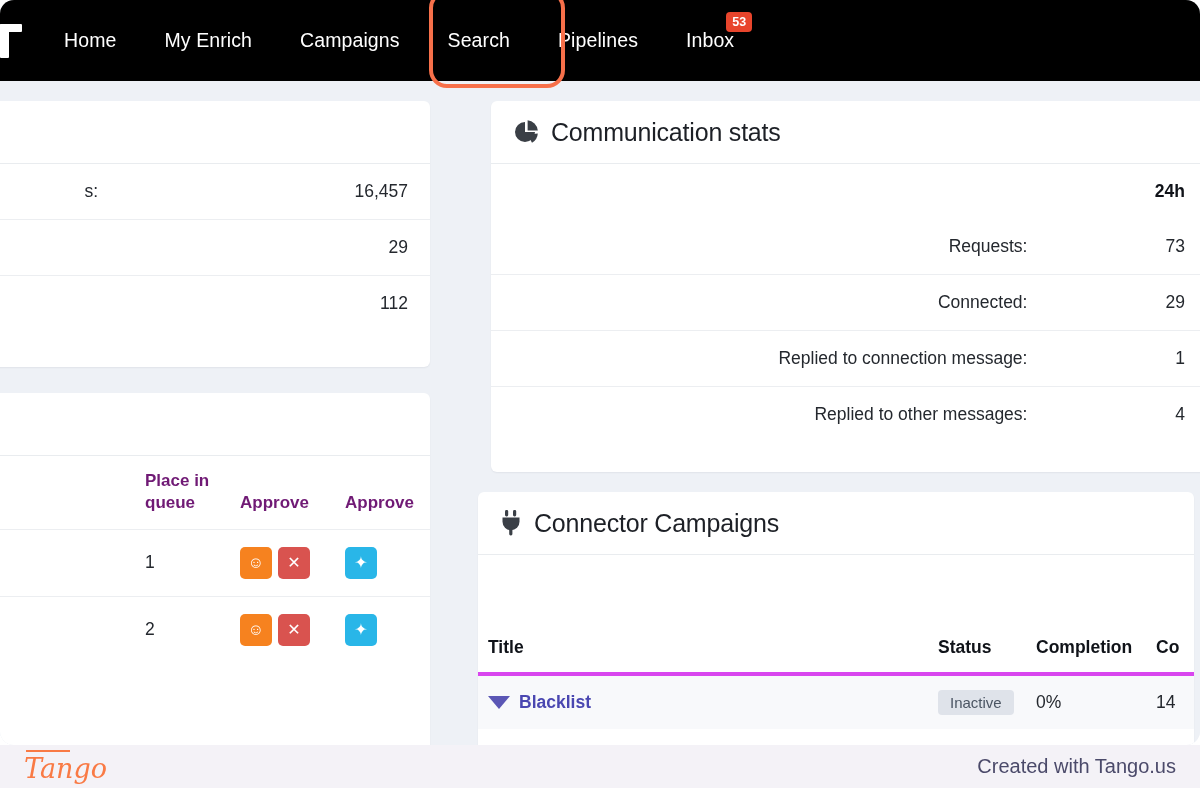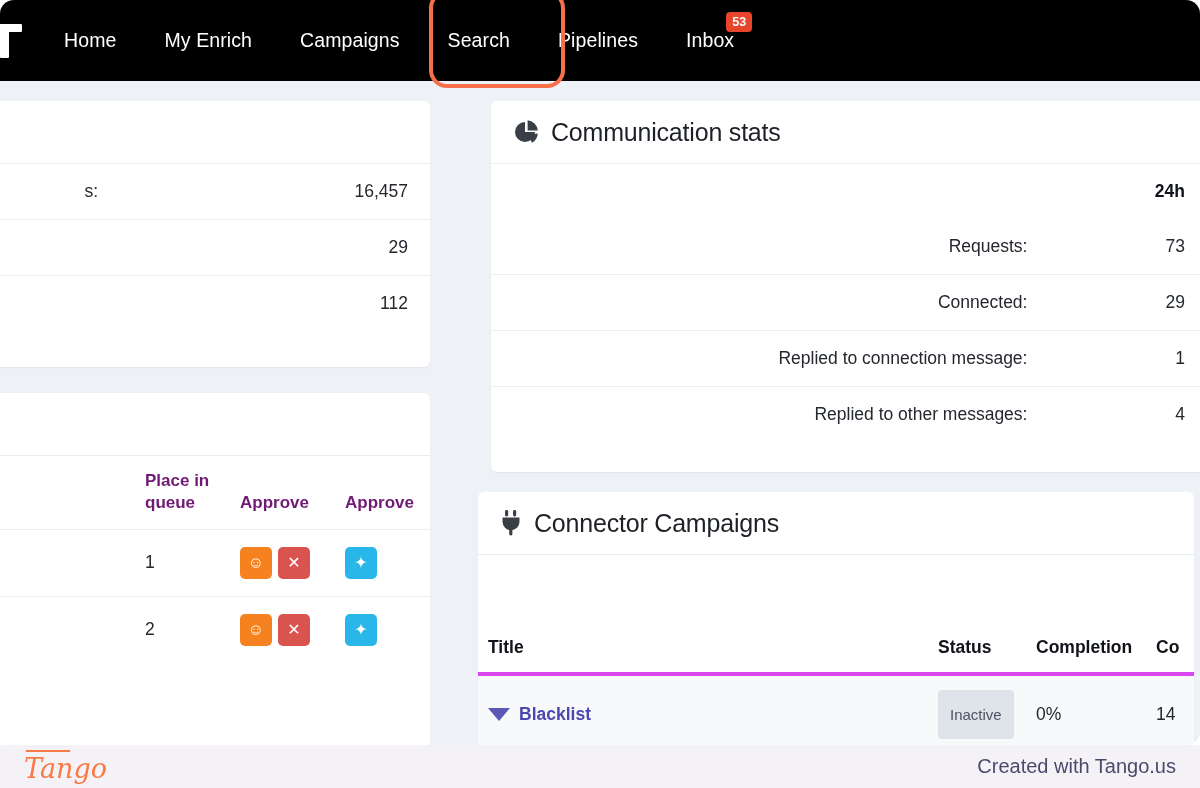--- a/index.html
+++ b/index.html
@@ -293,21 +293,21 @@
     border-right: 11px solid transparent;
     border-top: 13px solid #5B57B5;
     flex: none;
   }
   .pill {
     display: inline-block;
     background: #dfe3ea;
     color: #4b5563;
     font-size: 15px;
     border-radius: 4px;
-    padding: 16px 12px;
+    padding: 4px 12px;
   }
 
   
   .footer {
     position: absolute;
     left: 0;
     top: 745px;
     width: 1200px;
     height: 43px;
     background: #f4f2f7;

